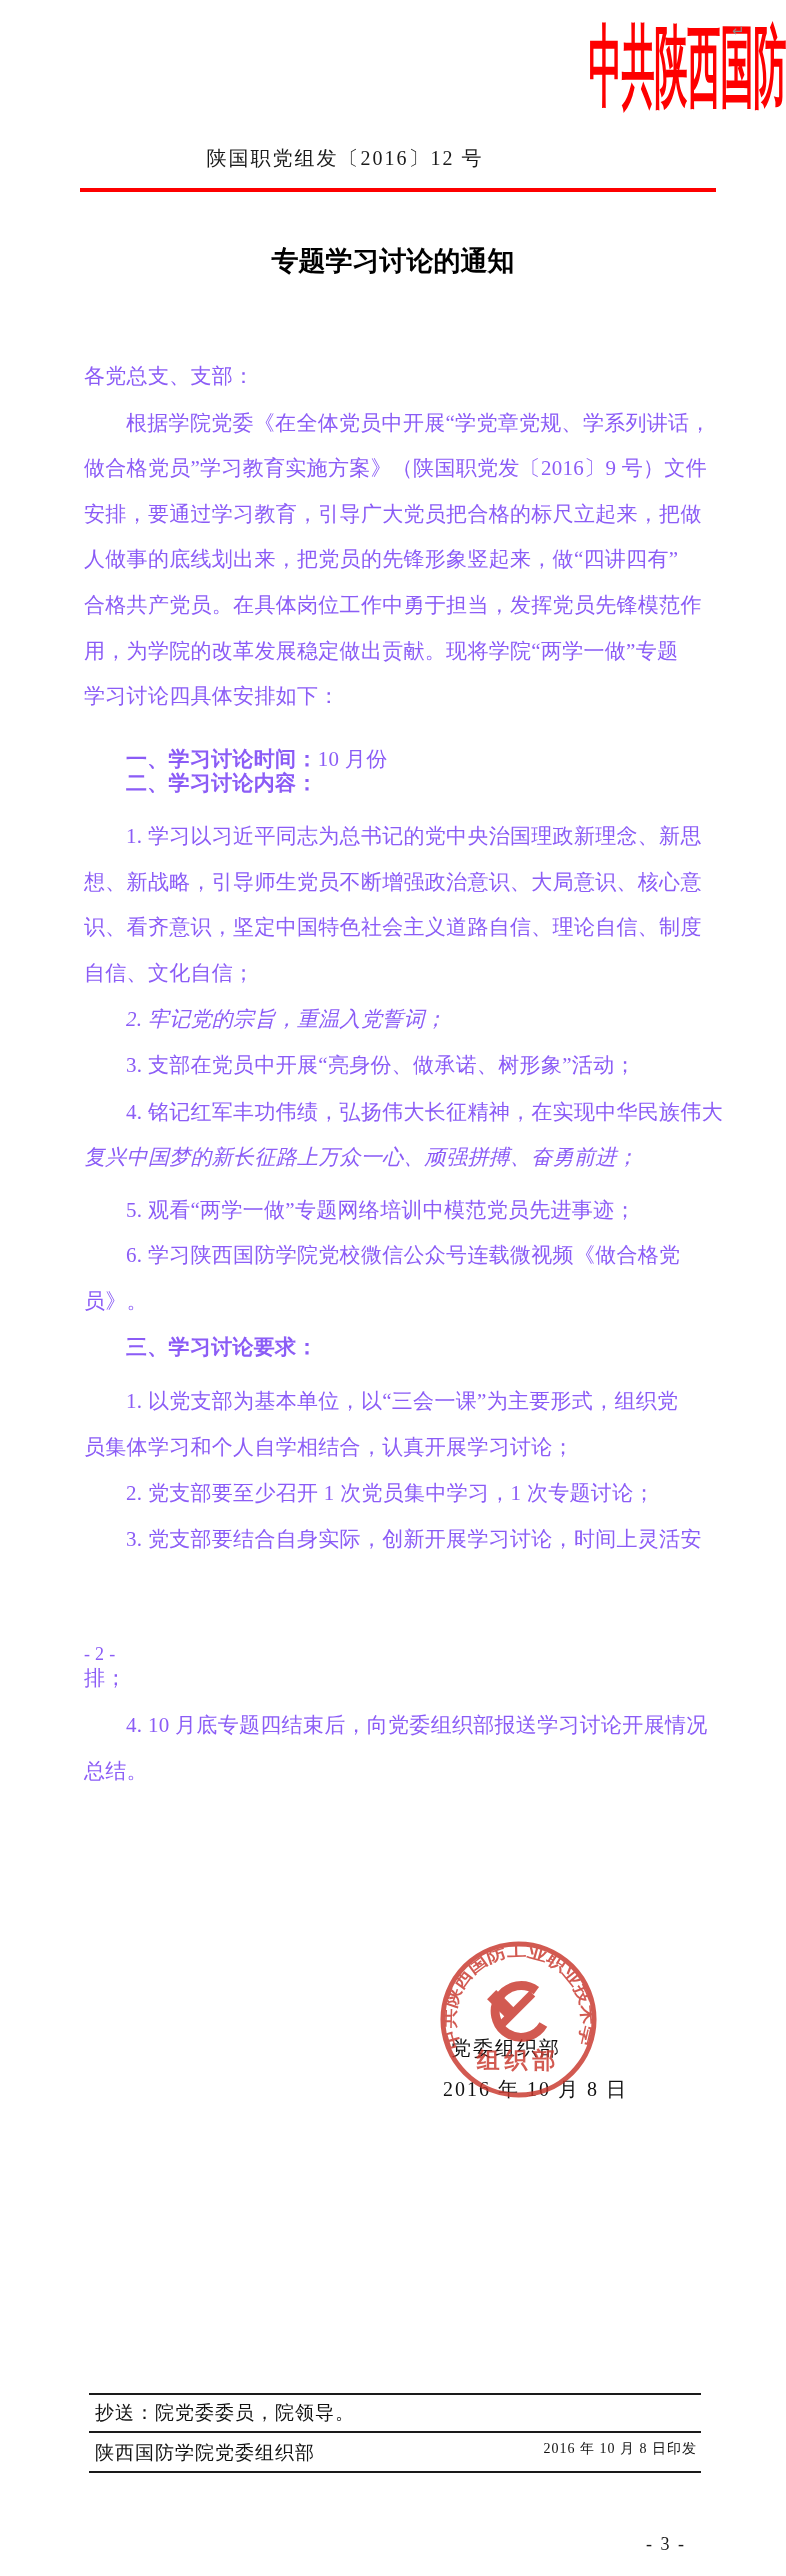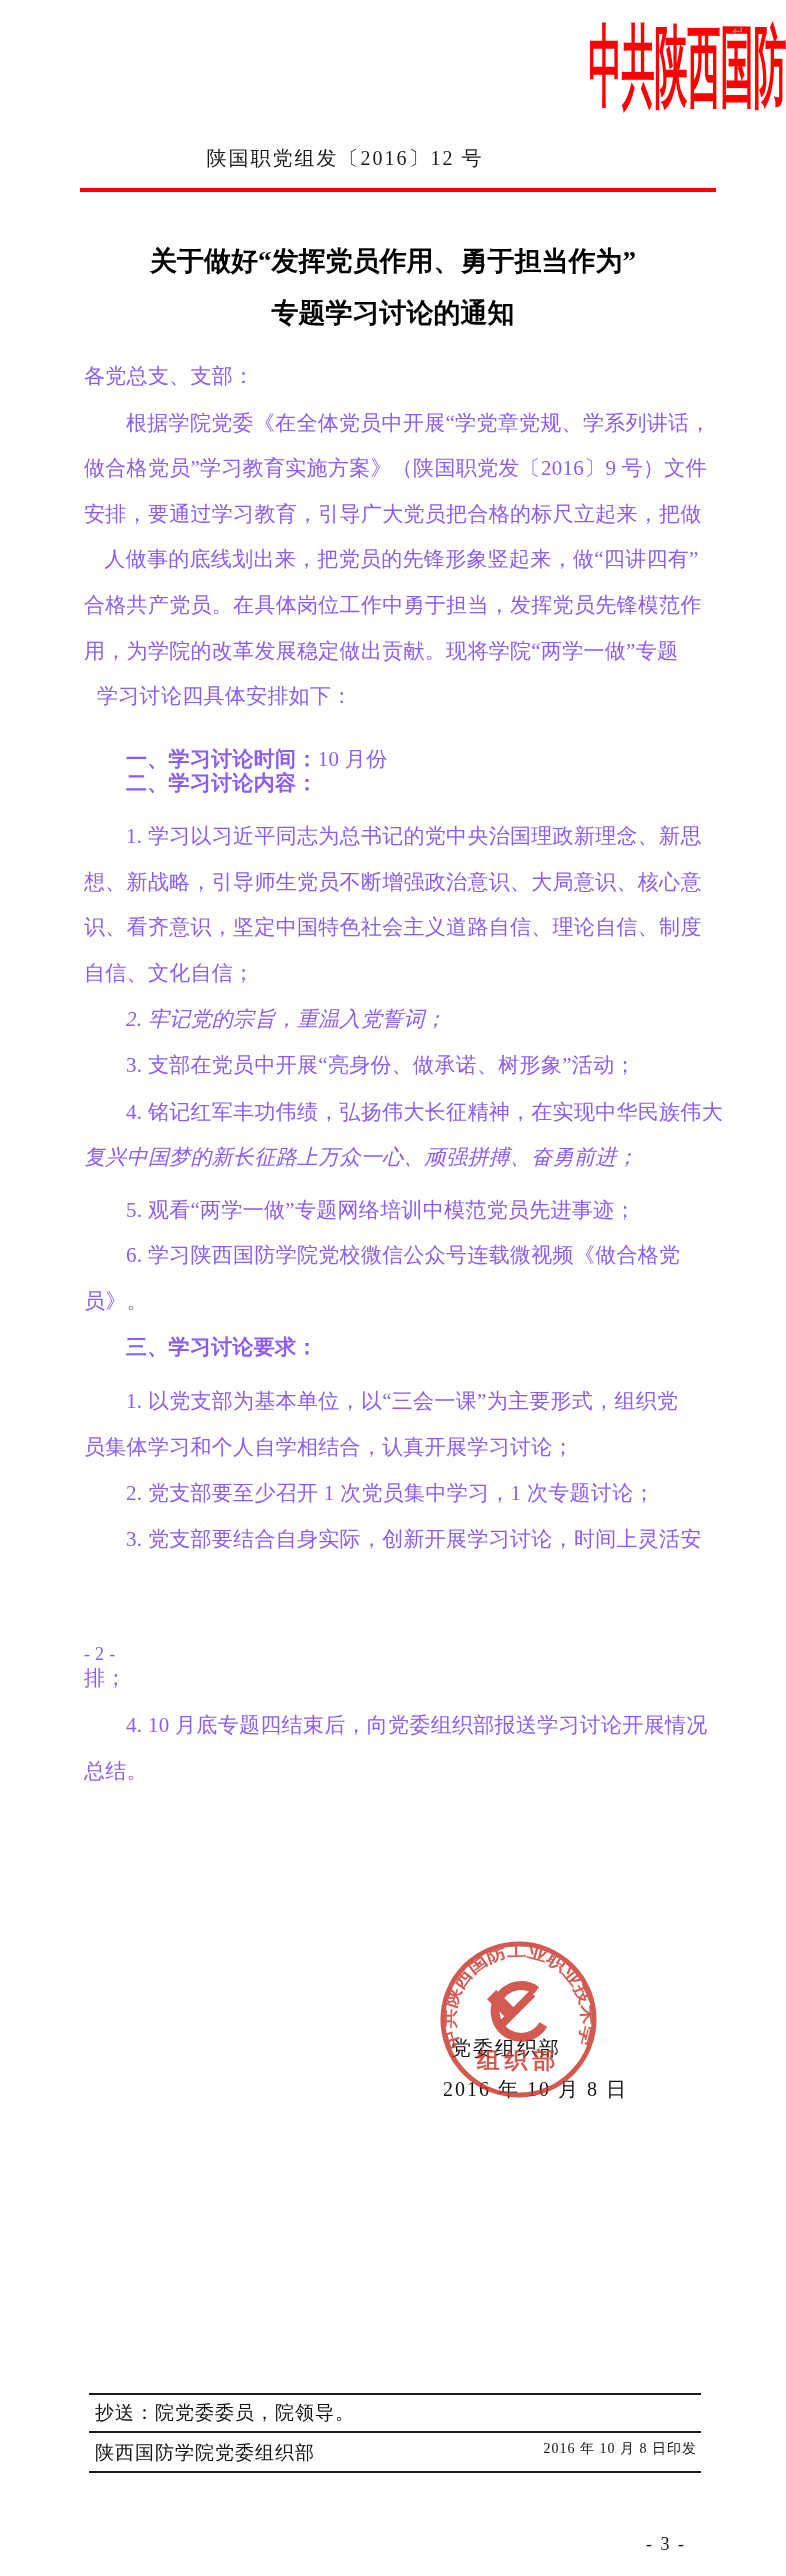--- a/index.html
+++ b/index.html
@@ -75,33 +75,32 @@
 
   <div class="red-head">
     <span class="inner">中共陕西国防工业职业技术学院委员会处室文件</span>
   </div>
   <span class="pilcrow">↵</span>
 
   <div class="doc-number">陕国职党组发〔2016〕12 号</div>
   <div class="red-rule"></div>
 
   <div class="doc-title">
-    <div>关于做好“发挥党员作用、勇于担当作为”</div>
     <div>专题学习讨论的通知</div>
   </div>
 
   <div>
       <div class="bline" style="top: 363px;">各党总支、支部：</div>
       <div class="bline ind" style="top: 410px;">根据学院党委《在全体党员中开展“学党章党规、学系列讲话，</div>
       <div class="bline" style="top: 455px;">做合格党员”学习教育实施方案》（陕国职党发〔2016〕9 号）文件</div>
       <div class="bline" style="top: 501px;">安排，要通过学习教育，引导广大党员把合格的标尺立起来，把做</div>
-      <div class="bline" style="top: 546px; text-align: center;">人做事的底线划出来，把党员的先锋形象竖起来，做“四讲四有”</div>
+      <div class="bline" style="top: 546px;">人做事的底线划出来，把党员的先锋形象竖起来，做“四讲四有”</div>
       <div class="bline" style="top: 592px;">合格共产党员。在具体岗位工作中勇于担当，发挥党员先锋模范作</div>
       <div class="bline" style="top: 638px;">用，为学院的改革发展稳定做出贡献。现将学院“两学一做”专题</div>
-      <div class="bline" style="top: 683px; margin-left: 13px;">学习讨论四具体安排如下：</div>
+      <div class="bline" style="top: 683px;">学习讨论四具体安排如下：</div>
       <div class="bline ind" style="top: 746px;"><b>一、学习讨论时间：</b>10 月份</div>
       <div class="bline bold ind" style="top: 770px;">二、学习讨论内容：</div>
       <div class="bline ind" style="top: 823px;">1. 学习以习近平同志为总书记的党中央治国理政新理念、新思</div>
       <div class="bline" style="top: 869px;">想、新战略，引导师生党员不断增强政治意识、大局意识、核心意</div>
       <div class="bline" style="top: 914px;">识、看齐意识，坚定中国特色社会主义道路自信、理论自信、制度</div>
       <div class="bline" style="top: 960px;">自信、文化自信；</div>
       <div class="bline ind" style="top: 1006px; font-style: italic;">2. 牢记党的宗旨，重温入党誓词；</div>
       <div class="bline ind" style="top: 1052px;">3. 支部在党员中开展“亮身份、做承诺、树形象”活动；</div>
       <div class="bline ind" style="top: 1099px;">4. 铭记红军丰功伟绩，弘扬伟大长征精神，在实现中华民族伟大</div>
       <div class="bline" style="top: 1144px; font-style: italic;">复兴中国梦的新长征路上万众一心、顽强拼搏、奋勇前进；</div>

